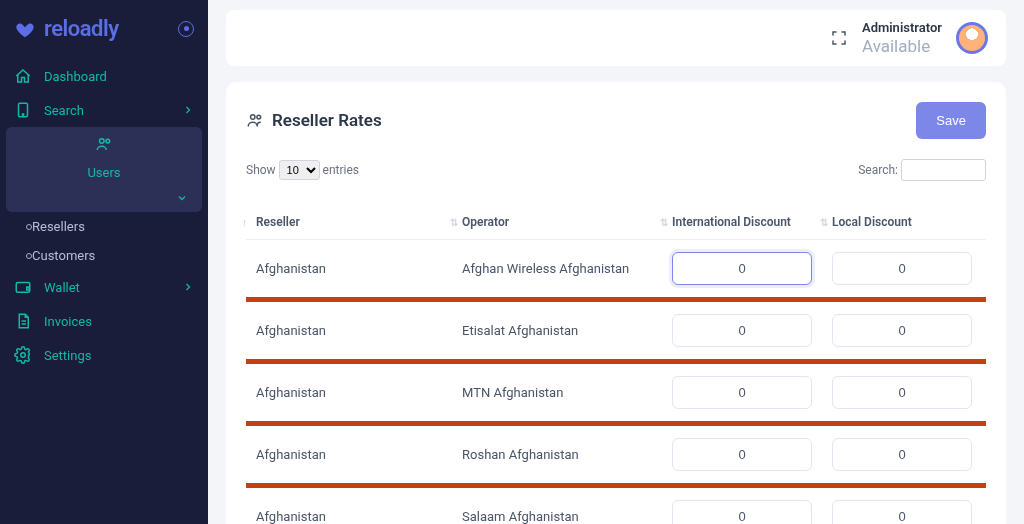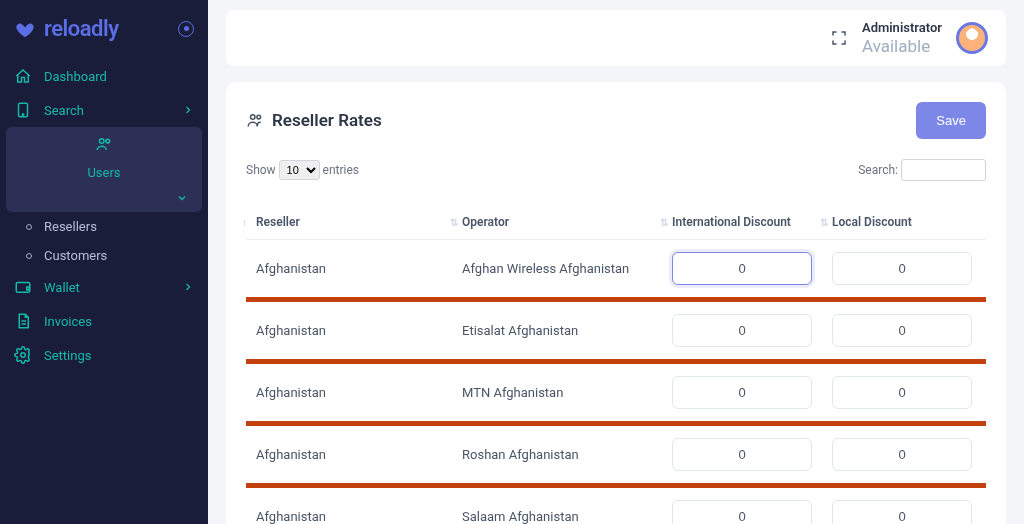--- a/index.html
+++ b/index.html
@@ -54,21 +54,20 @@
   border-radius: 6px;
   margin: 0 6px;
   flex-direction: column;
 }
 .nav-item .icon-slot { width: 18px; display:flex; justify-content:center; }
 .nav-item .chev { margin-left:auto; }
 .sub-item {
   display: flex;
   align-items: center;
   padding: 7px 14px 7px 26px;
-  gap: 12px;
   cursor: pointer;
   color: #b7bdd6;
   font-size: 13px;
 }
 .sub-item .dot {
   width: 6px; height: 6px;
   border: 1px solid #a0aec0;
   border-radius: 50%;
   flex-shrink: 0;
 }

